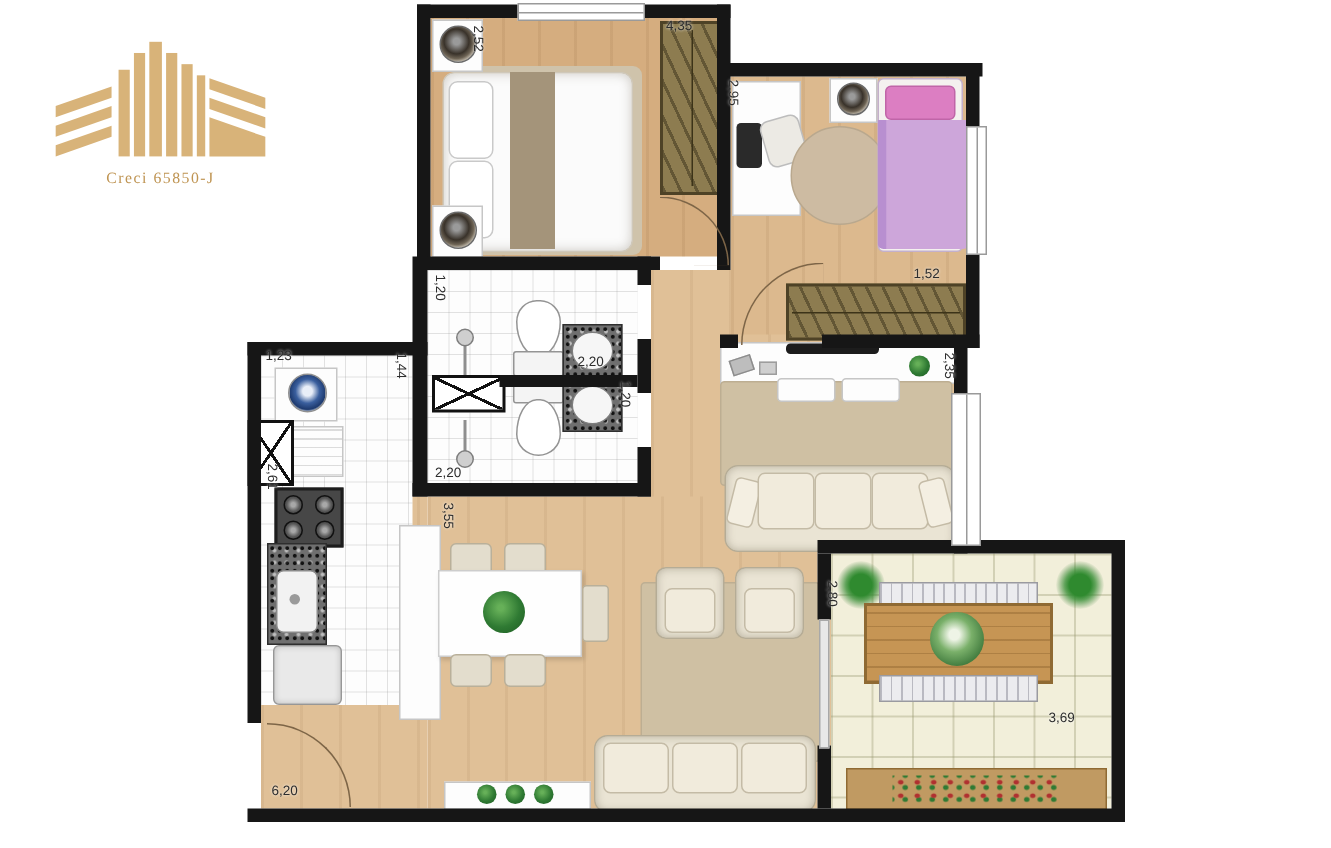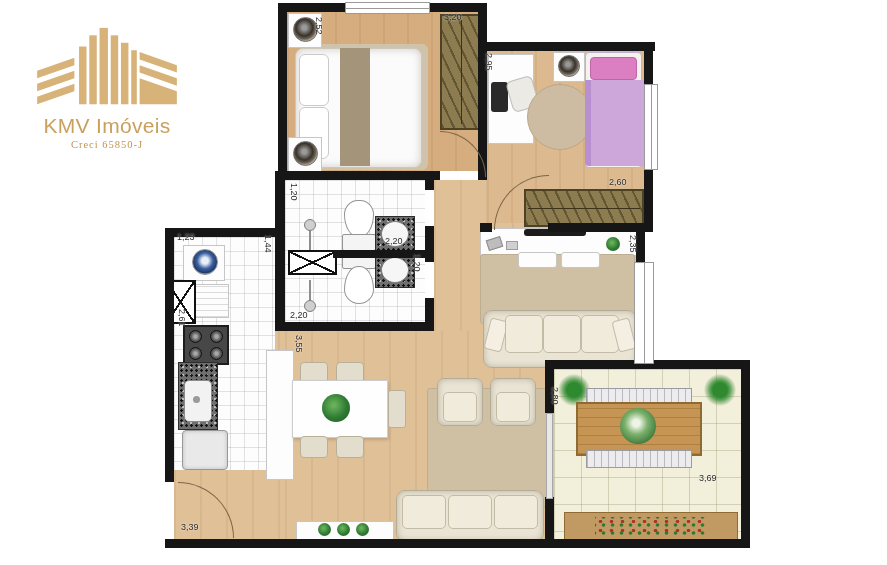--- a/index.html
+++ b/index.html
@@ -66,21 +66,20 @@
         <polygon points="115,56 155,70 155,84 115,84"></polygon>
 
         <rect x="50" y="22" width="8" height="62"></rect>
         <rect x="61" y="10" width="8" height="74"></rect>
         <rect x="72" y="2" width="9" height="82"></rect>
         <rect x="84" y="10" width="8" height="74"></rect>
         <rect x="95" y="18" width="8" height="66"></rect>
         <rect x="106" y="26" width="6" height="58"></rect>
       </g>
     </svg>
-    <div id="logo-title">KMV Imóveis</div>
     <div id="logo-sub">Creci 65850-J</div>
   </div>
 
   <div class="abs wood3" style="left:434px;top:180px;width:202px;height:180px;"></div>
   <div class="abs wood3" style="left:285px;top:331px;width:260px;height:208px;"></div>
   <div class="abs wood3" style="left:174px;top:331px;width:111px;height:208px;"></div>
   <div class="abs wood3" style="left:545px;top:413px;width:9px;height:84px;"></div>
   <div class="abs wood1" style="left:287px;top:12px;width:191px;height:159px;"></div>
   <div class="abs wood2" style="left:487px;top:51px;width:157px;height:172px;"></div>
   <div class="abs tiles" style="left:174px;top:237px;width:101px;height:233px;"></div>
@@ -216,29 +215,29 @@
   <div class="window-h" style="left:345px;top:2px;width:83px;height:10px;"></div>
   <div class="window-v" style="left:644px;top:84px;width:12px;height:84px;"></div>
   <div class="window-v" style="left:634px;top:262px;width:18px;height:100px;"></div>
   <div class="abs" style="left:546px;top:413px;width:5px;height:84px;background:#e8e8e8;border:1px solid #a8a8a8;"></div>
 
   <div class="arc-ne" style="left:178px;top:482px;width:55px;height:55px;"></div>
   <div class="arc-ne" style="left:440px;top:131px;width:45px;height:45px;"></div>
   <div class="arc-nw" style="left:494px;top:175px;width:54px;height:54px;"></div>
 
   <div class="dim dimv" style="left:313px;top:17px;">2,52</div>
-  <div class="dim" style="left:444px;top:13px;">3,20</div>
+  <div class="dim" style="left:444px;top:13px;">4,35</div>
   <div class="dim dimv" style="left:483px;top:53px;">2,95</div>
-  <div class="dim" style="left:609px;top:178px;">2,60</div>
+  <div class="dim" style="left:609px;top:178px;">1,52</div>
   <div class="dim dimv" style="left:627px;top:235px;">2,35</div>
   <div class="dim dimv" style="left:288px;top:183px;">1,20</div>
   <div class="dim" style="left:385px;top:237px;">2,20</div>
   <div class="dim dimv" style="left:262px;top:235px;">1,44</div>
   <div class="dim dimv" style="left:411px;top:254px;">1,20</div>
   <div class="dim" style="left:290px;top:311px;">2,20</div>
   <div class="dim" style="left:177px;top:233px;">1,23</div>
   <div class="dim dimv" style="left:176px;top:309px;">2,61</div>
   <div class="dim dimv" style="left:293px;top:335px;">3,55</div>
   <div class="dim dimv" style="left:549px;top:387px;">2,80</div>
   <div class="dim" style="left:699px;top:474px;">3,69</div>
-  <div class="dim" style="left:181px;top:523px;">3,39</div>
+  <div class="dim" style="left:181px;top:523px;">6,20</div>
 
 </div>
 
 </body></html>

